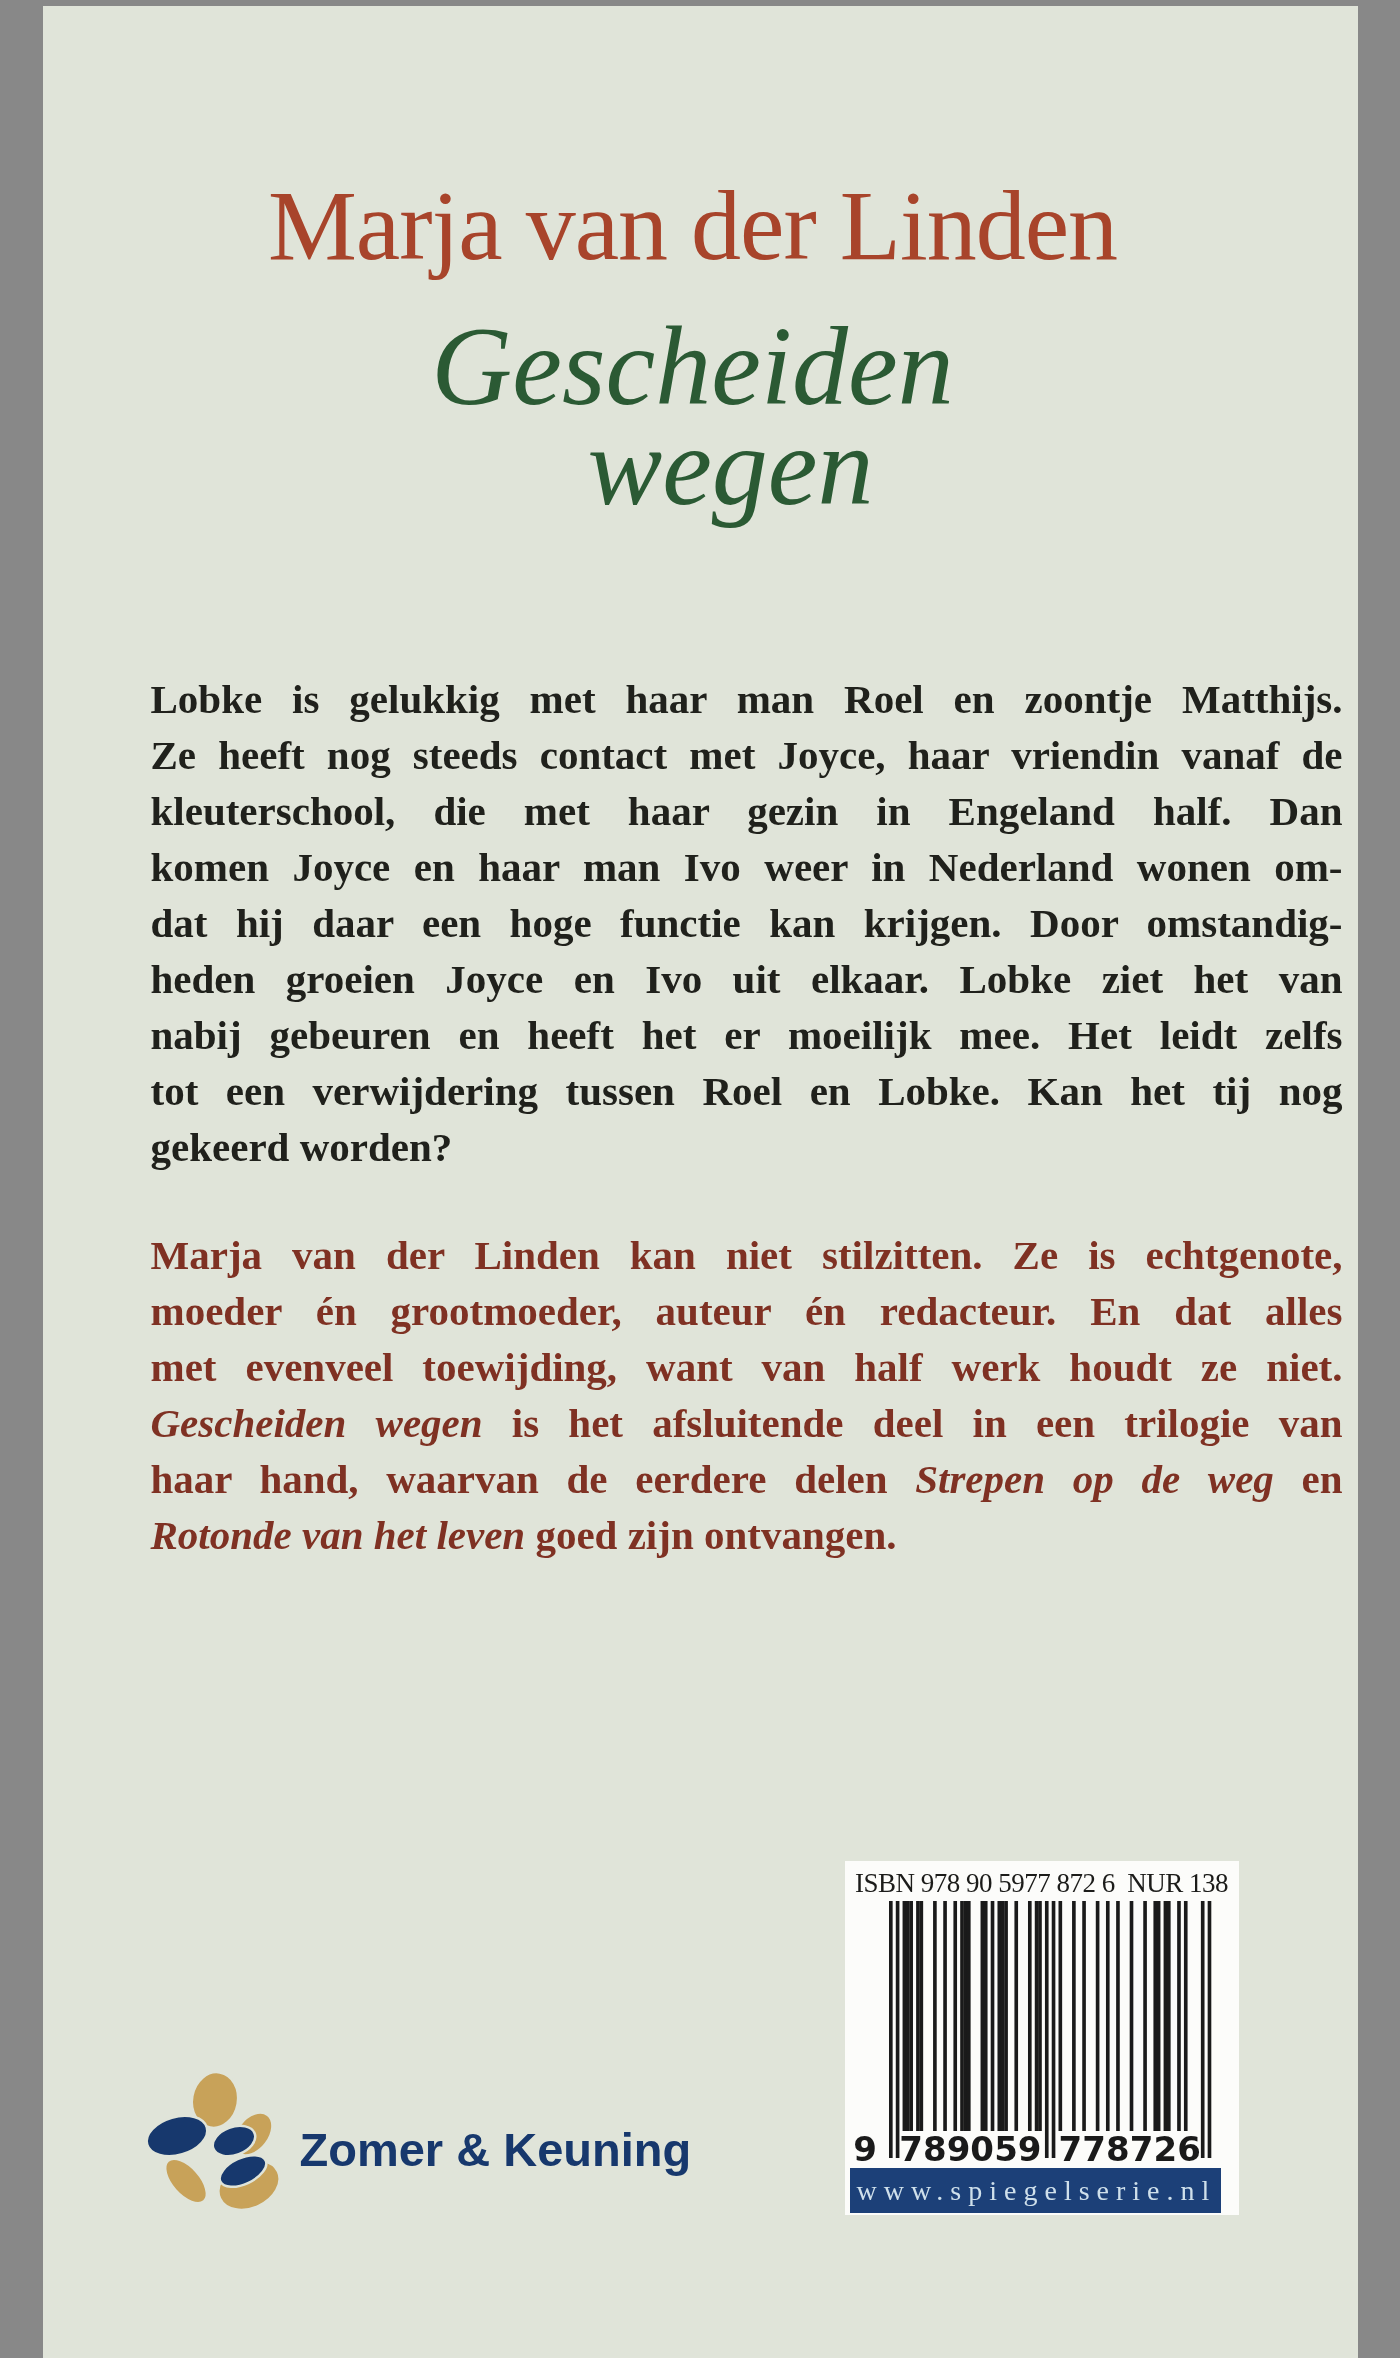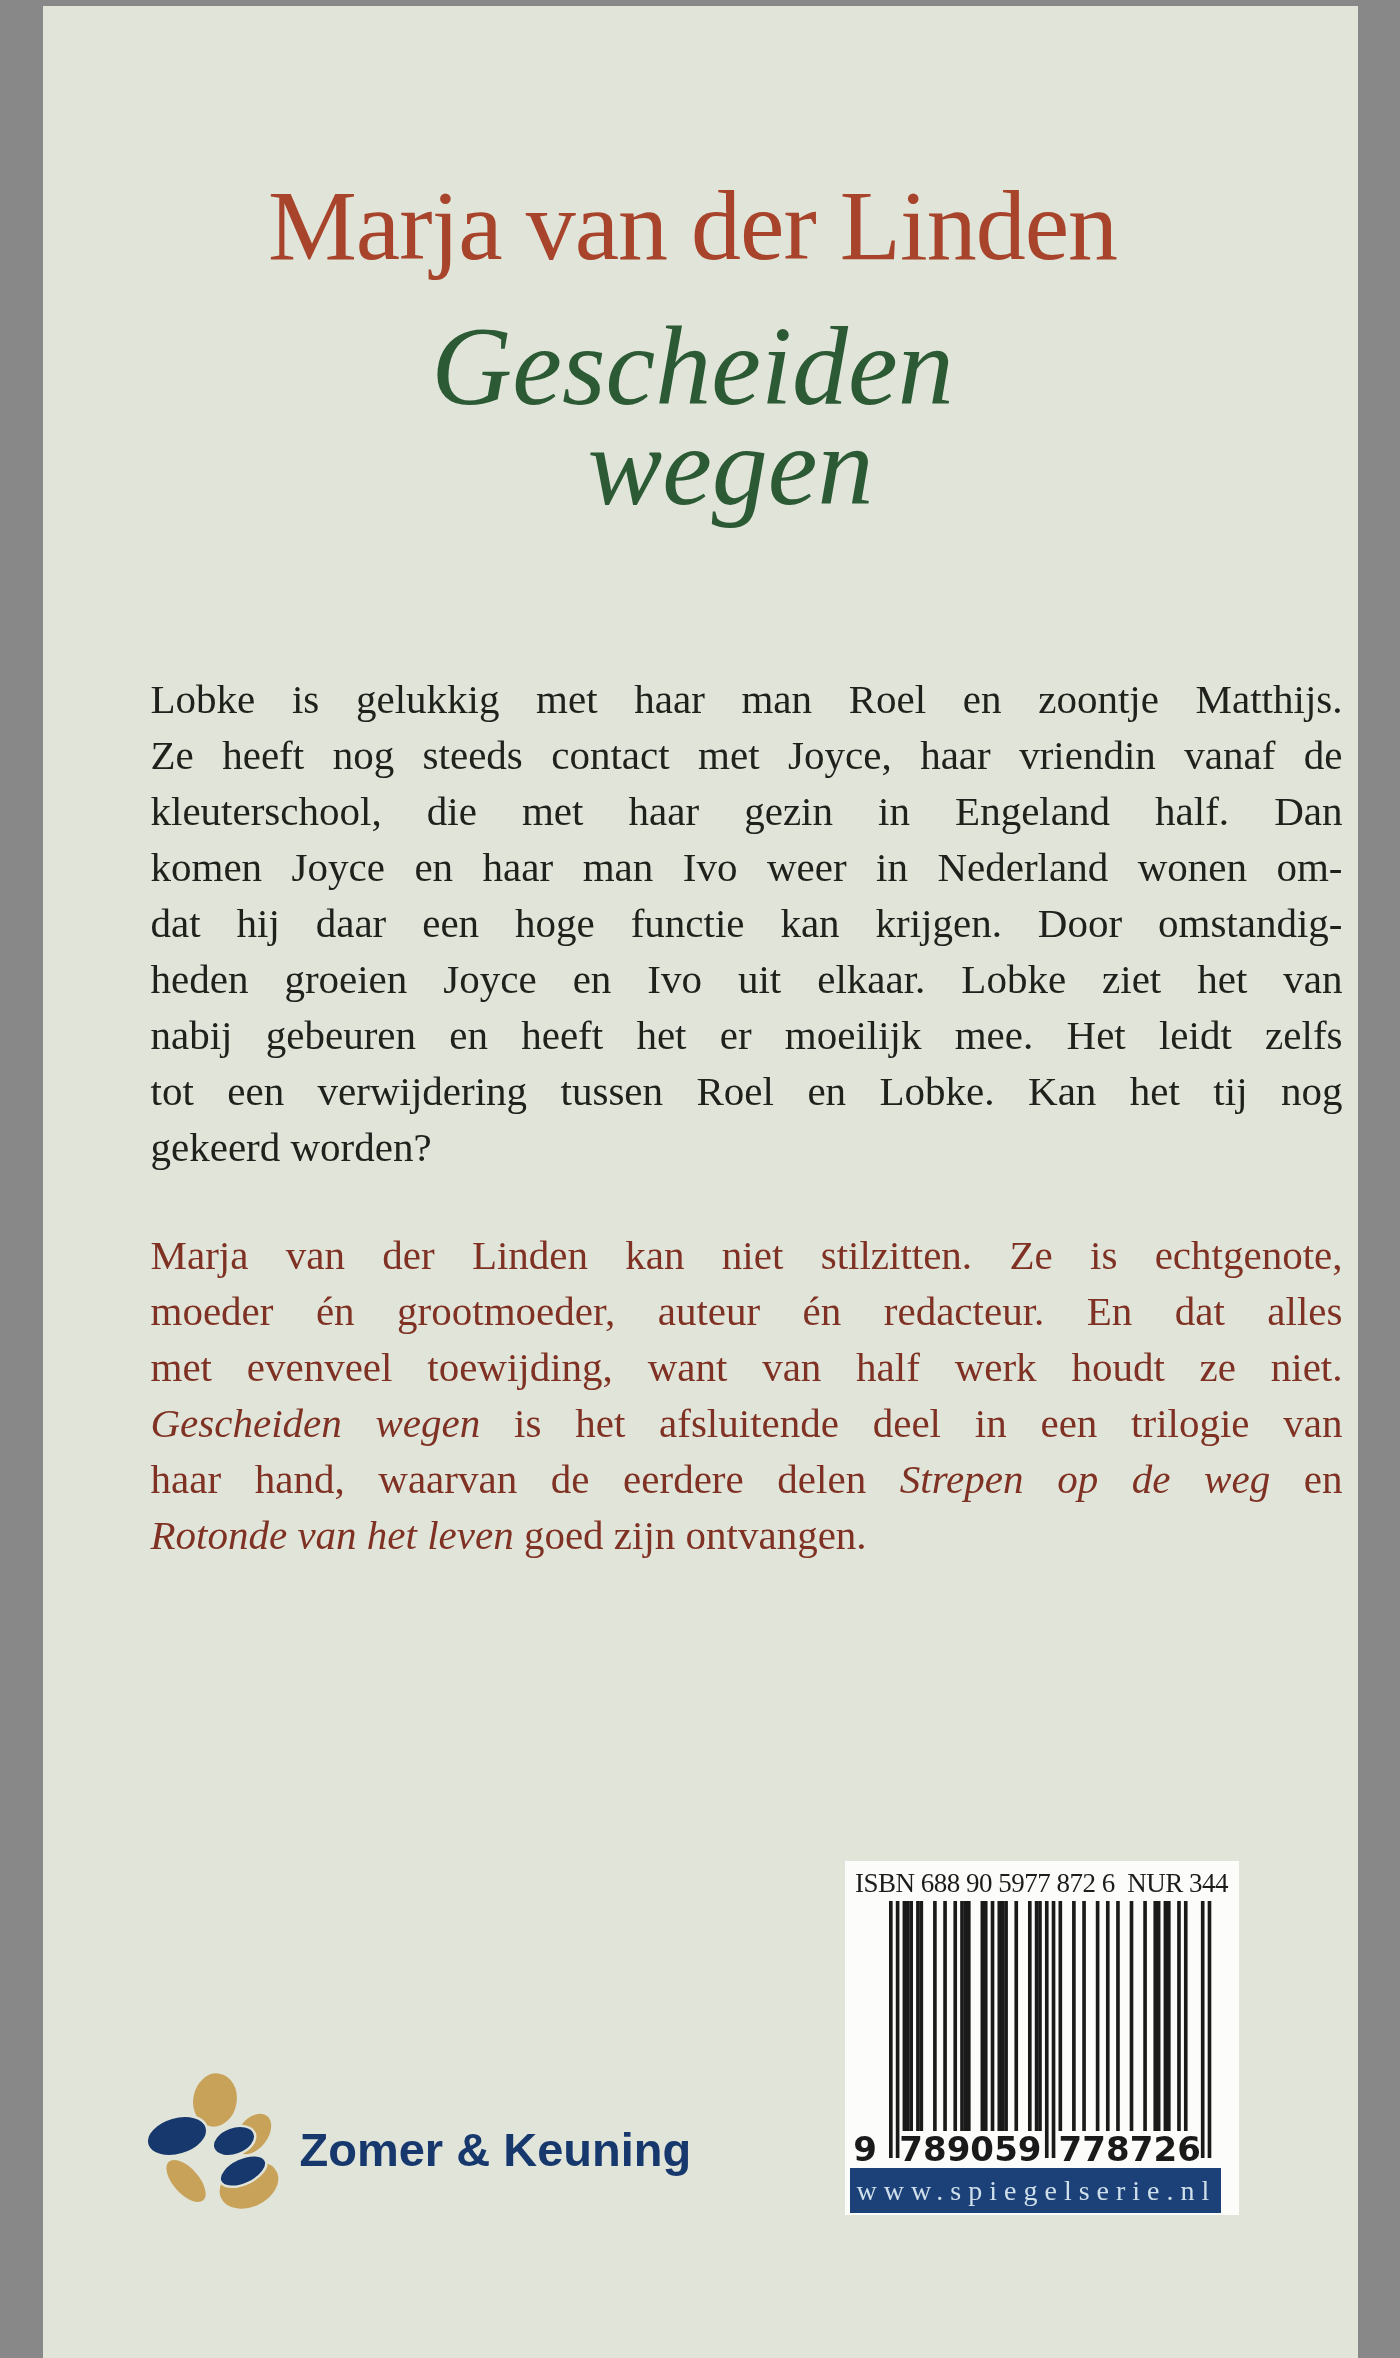--- a/index.html
+++ b/index.html
@@ -51,20 +51,21 @@
     position:absolute;left:108px;width:1192px;
     font-size:41px;line-height:56px;
   }
   .synopsis{top:665px;color:var(--synopsis-text);}
   .about{top:1221px;color:var(--about-text);}
   .paragraph .line{
     height:56px;
     text-align:justify;
     text-align-last:justify;
     white-space:nowrap;
+    font-weight:bold;
   }
   .paragraph .line.last{text-align-last:left;}
   .paragraph em{font-style:italic;}
   
   .barcode-panel{
     position:absolute;left:802px;top:1855px;
     width:394px;height:354px;
     background:var(--barcode-panel-bg);
   }
   .isbn{
@@ -135,21 +136,21 @@
   <section class="paragraph about">
       <div class="line"><span>Marja van der Linden kan niet stilzitten. Ze is echtgenote,</span></div>
       <div class="line"><span>moeder én grootmoeder, auteur én redacteur. En dat alles</span></div>
       <div class="line"><span>met evenveel toewijding, want van half werk houdt ze niet.</span></div>
       <div class="line"><em>Gescheiden wegen</em><span> is het afsluitende deel in een trilogie van</span></div>
       <div class="line"><span>haar hand, waarvan de eerdere delen </span><em>Strepen op de weg</em><span> en</span></div>
       <div class="line last"><em>Rotonde van het leven</em><span> goed zijn ontvangen.</span></div>
     </section>
 
   <div class="barcode-panel">
-    <div class="isbn">ISBN 688 90 5977 872 6  NUR 344</div>
+    <div class="isbn">ISBN 978 90 5977 872 6  NUR 138</div>
     <svg class="ean" width="380" height="266" viewBox="0 0 380 266">
         <rect x="40.00" y="0" width="3.64" height="257" fill="#1a1a1a"></rect>
         <rect x="46.78" y="0" width="3.64" height="257" fill="#1a1a1a"></rect>
         <rect x="53.56" y="0" width="3.64" height="230" fill="#1a1a1a"></rect>
         <rect x="56.95" y="0" width="3.64" height="230" fill="#1a1a1a"></rect>
         <rect x="60.34" y="0" width="3.64" height="230" fill="#1a1a1a"></rect>
         <rect x="67.12" y="0" width="3.64" height="230" fill="#1a1a1a"></rect>
         <rect x="70.51" y="0" width="3.64" height="230" fill="#1a1a1a"></rect>
         <rect x="84.07" y="0" width="3.64" height="230" fill="#1a1a1a"></rect>
         <rect x="94.24" y="0" width="3.64" height="230" fill="#1a1a1a"></rect>

